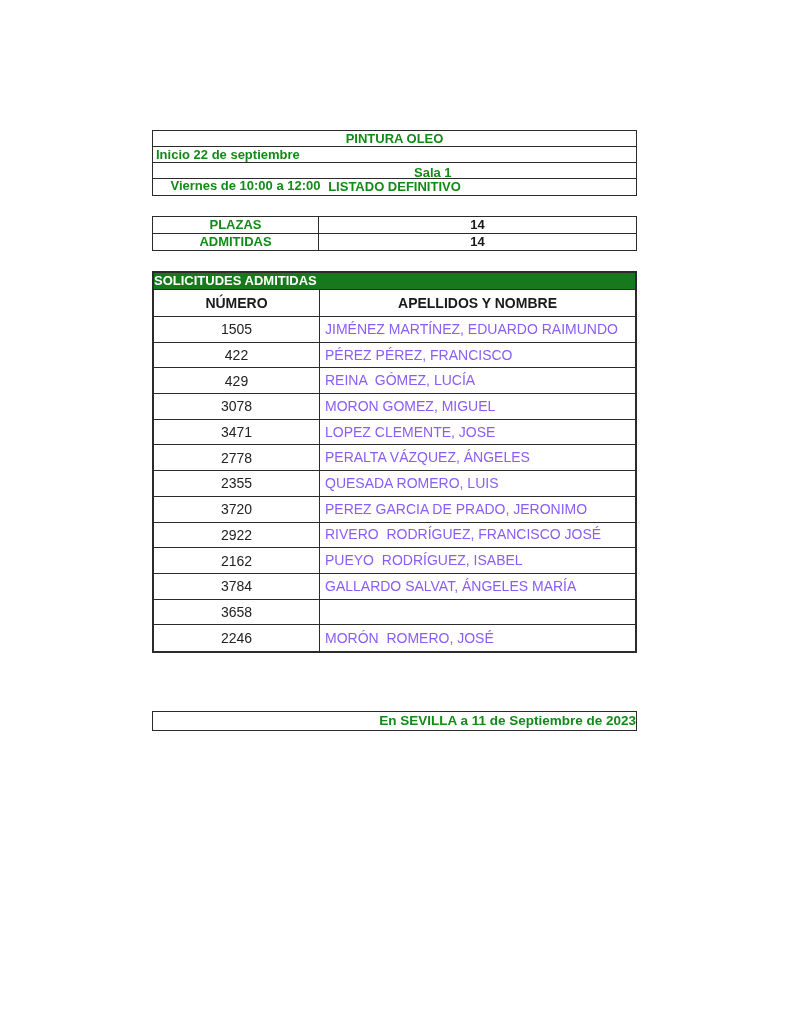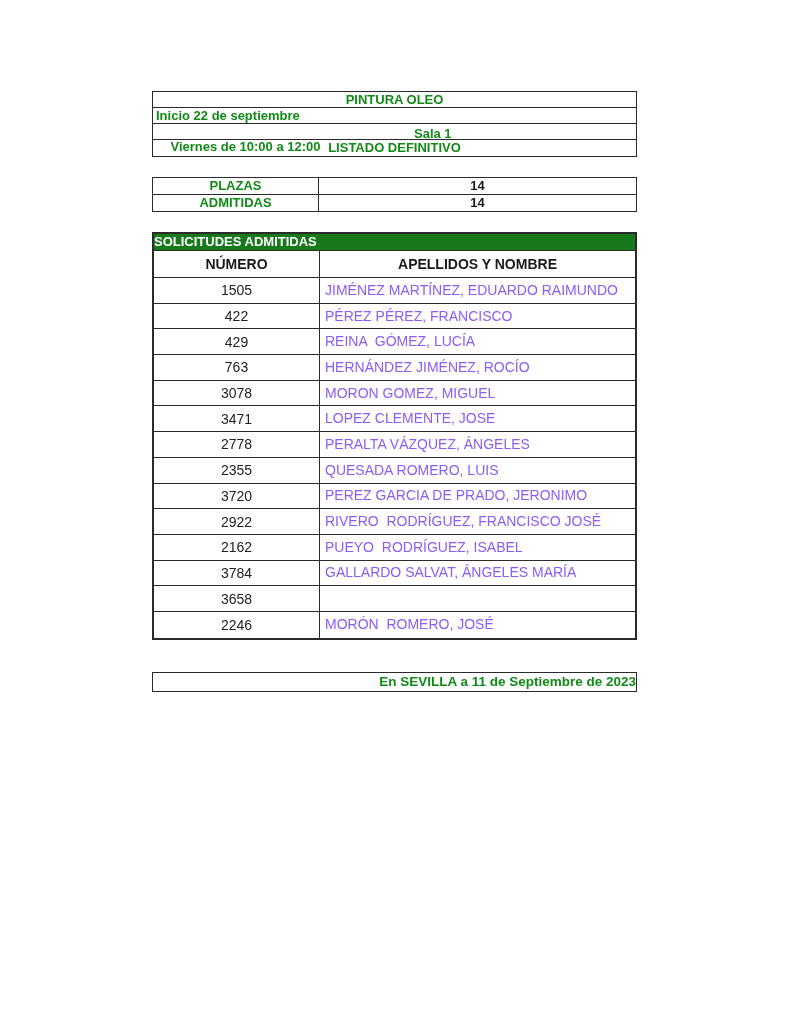--- a/index.html
+++ b/index.html
@@ -8,21 +8,21 @@
     --border:#2b2b2b;
   }
   *{ box-sizing:border-box; margin:0; padding:0; }
   body{
     width:791px; height:1023px;
     background:#ffffff;
     font-family:"Liberation Sans", sans-serif;
     position:relative;
     overflow:hidden;
   }
-  .abs{ position:absolute; left:152px; width:485px; }
+  .abs{ position:absolute; left:152px; width:485px;margin-top:39px; }
 
   
   .header-table{ top:91px; border:1px solid var(--border); }
   .header-row{
     height:16px; line-height:15px;
     font-size:13px; font-weight:bold;
     color:var(--green-text);
     border-bottom:1px solid var(--border);
     padding:0 3px;
     position:relative;
@@ -126,24 +126,20 @@
   <div class="data-row">
     <div class="cell-num">422</div>
     <div class="cell-name">PÉREZ PÉREZ, FRANCISCO</div>
   </div>
 
   <div class="data-row">
     <div class="cell-num">429</div>
     <div class="cell-name">REINA  GÓMEZ, LUCÍA</div>
   </div>
 
-  <div class="data-row">
-    <div class="cell-num">763</div>
-    <div class="cell-name">HERNÁNDEZ JIMÉNEZ, ROCÍO</div>
-  </div>
 
   <div class="data-row">
     <div class="cell-num">3078</div>
     <div class="cell-name">MORON GOMEZ, MIGUEL</div>
   </div>
 
   <div class="data-row">
     <div class="cell-num">3471</div>
     <div class="cell-name">LOPEZ CLEMENTE, JOSE</div>
   </div>

